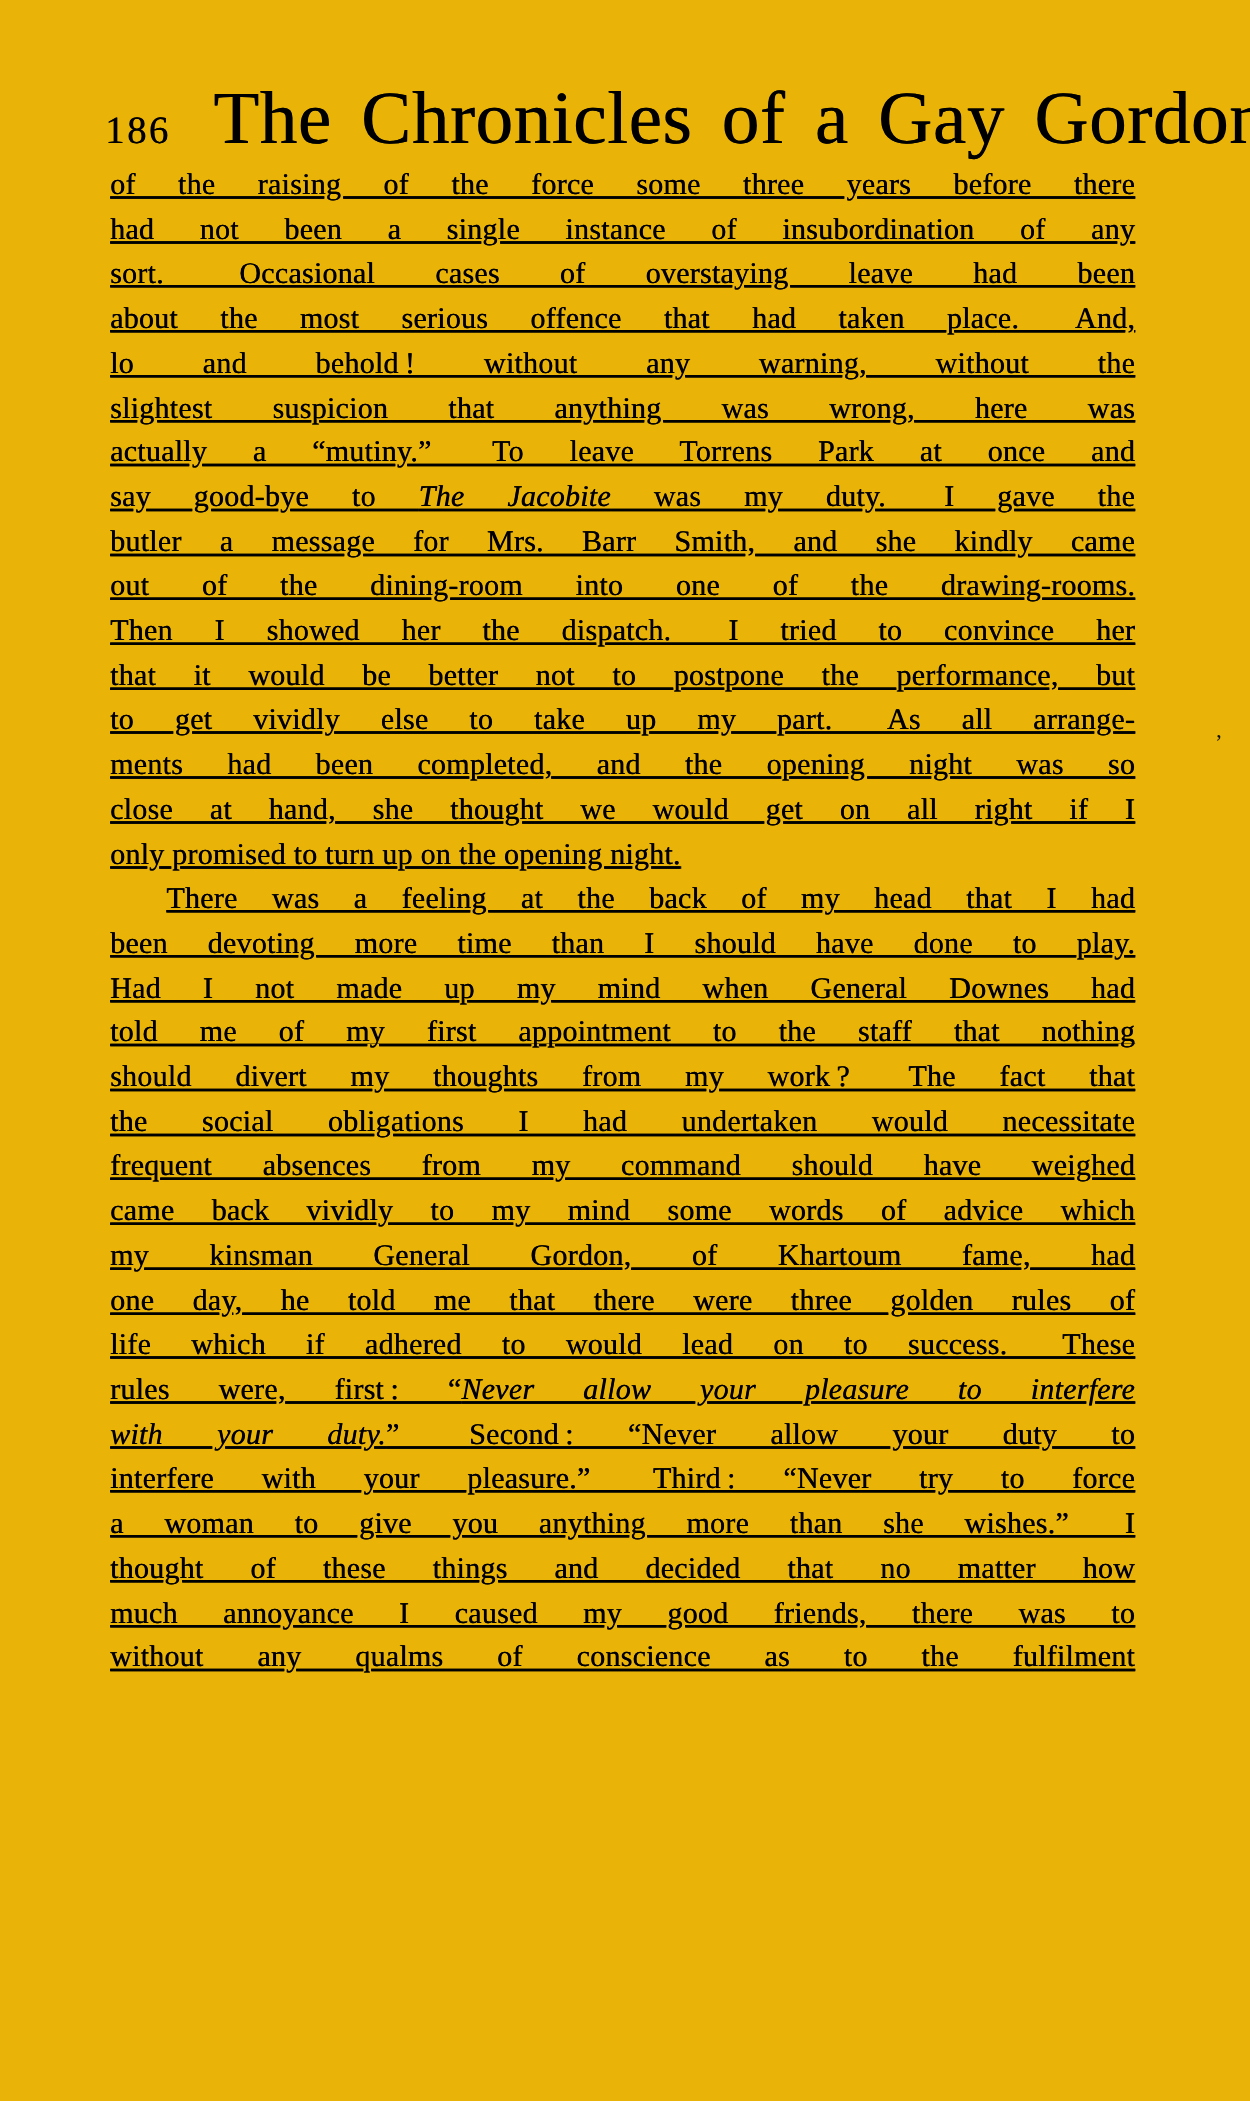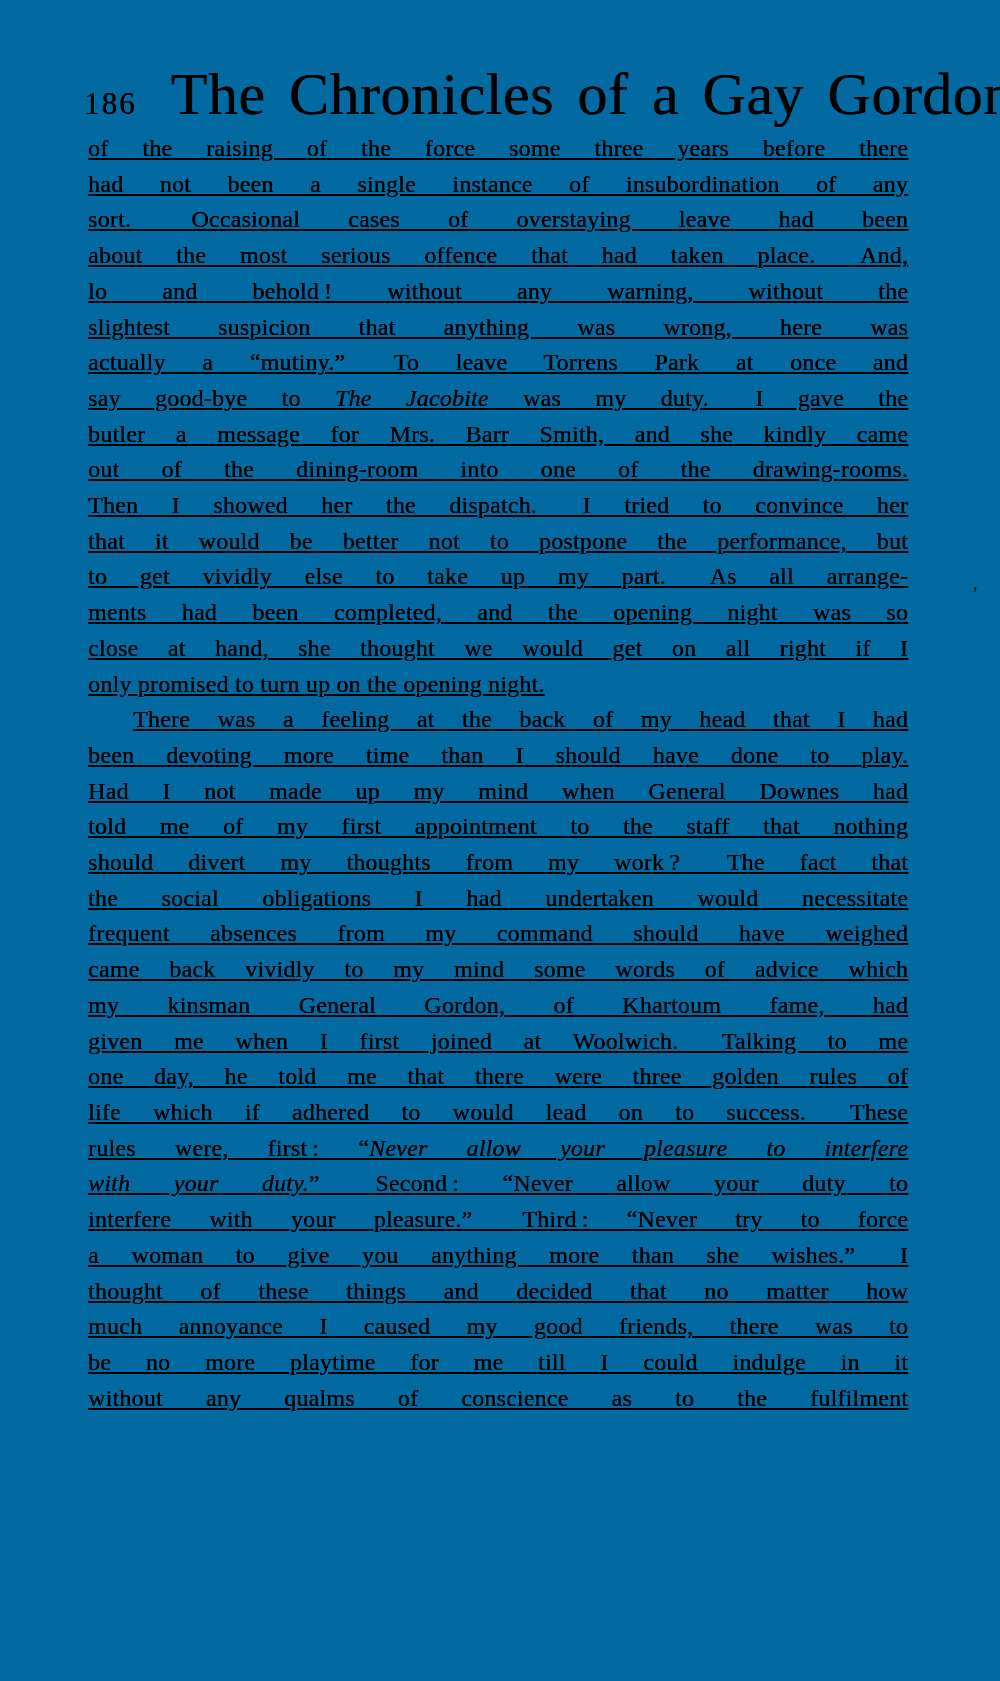--- a/index.html
+++ b/index.html
@@ -1,20 +1,20 @@
 <!DOCTYPE html>
 <html><head>
 <meta charset="utf-8">
 <style>
   html, body { margin: 0; padding: 0; background: #ffffff; }
   .page {
     position: relative;
     width: 1000px;
     height: 1681px;
-    background: #0369a1;
+    background: #eab308;
     font-family: "Liberation Serif", serif;
     color: #000000;
     overflow: hidden;
   }
   .pagehead {
     position: absolute;
     top: 60px;
     left: 84px;
     right: 90px;
     display: flex;
@@ -96,28 +96,26 @@
       <div class="para">
         <div class="line indent"><span>There was a feeling at the back of my head that I had</span></div>
         <div class="line"><span>been devoting more time than I should have done to play.</span></div>
         <div class="line"><span>Had I not made up my mind when General Downes had</span></div>
         <div class="line"><span>told me of my first appointment to the staff that nothing</span></div>
         <div class="line"><span>should divert my thoughts from my work ?  The fact that</span></div>
         <div class="line"><span>the social obligations I had undertaken would necessitate</span></div>
         <div class="line"><span>frequent absences from my command should have weighed</span></div>
         <div class="line"><span>came back vividly to my mind some words of advice which</span></div>
         <div class="line"><span>my kinsman General Gordon, of Khartoum fame, had</span></div>
-        <div class="line"><span>given me when I first joined at Woolwich.  Talking to me</span></div>
         <div class="line"><span>one day, he told me that there were three golden rules of</span></div>
         <div class="line"><span>life which if adhered to would lead on to success.  These</span></div>
         <div class="line"><span>rules were, first : “</span><em>Never allow your pleasure to interfere</em></div>
         <div class="line"><em>with your duty.</em><span>”  Second : “Never allow your duty to</span></div>
         <div class="line"><span>interfere with your pleasure.”  Third : “Never try to force</span></div>
         <div class="line"><span>a woman to give you anything more than she wishes.”  I</span></div>
         <div class="line"><span>thought of these things and decided that no matter how</span></div>
         <div class="line"><span>much annoyance I caused my good friends, there was to</span></div>
-        <div class="line"><span>be no more playtime for me till I could indulge in it</span></div>
         <div class="line"><span>without any qualms of conscience as to the fulfilment</span></div>
       </div>
     </main>
 
   <span class="stray">’</span>
 </div>
 
 </body></html>

